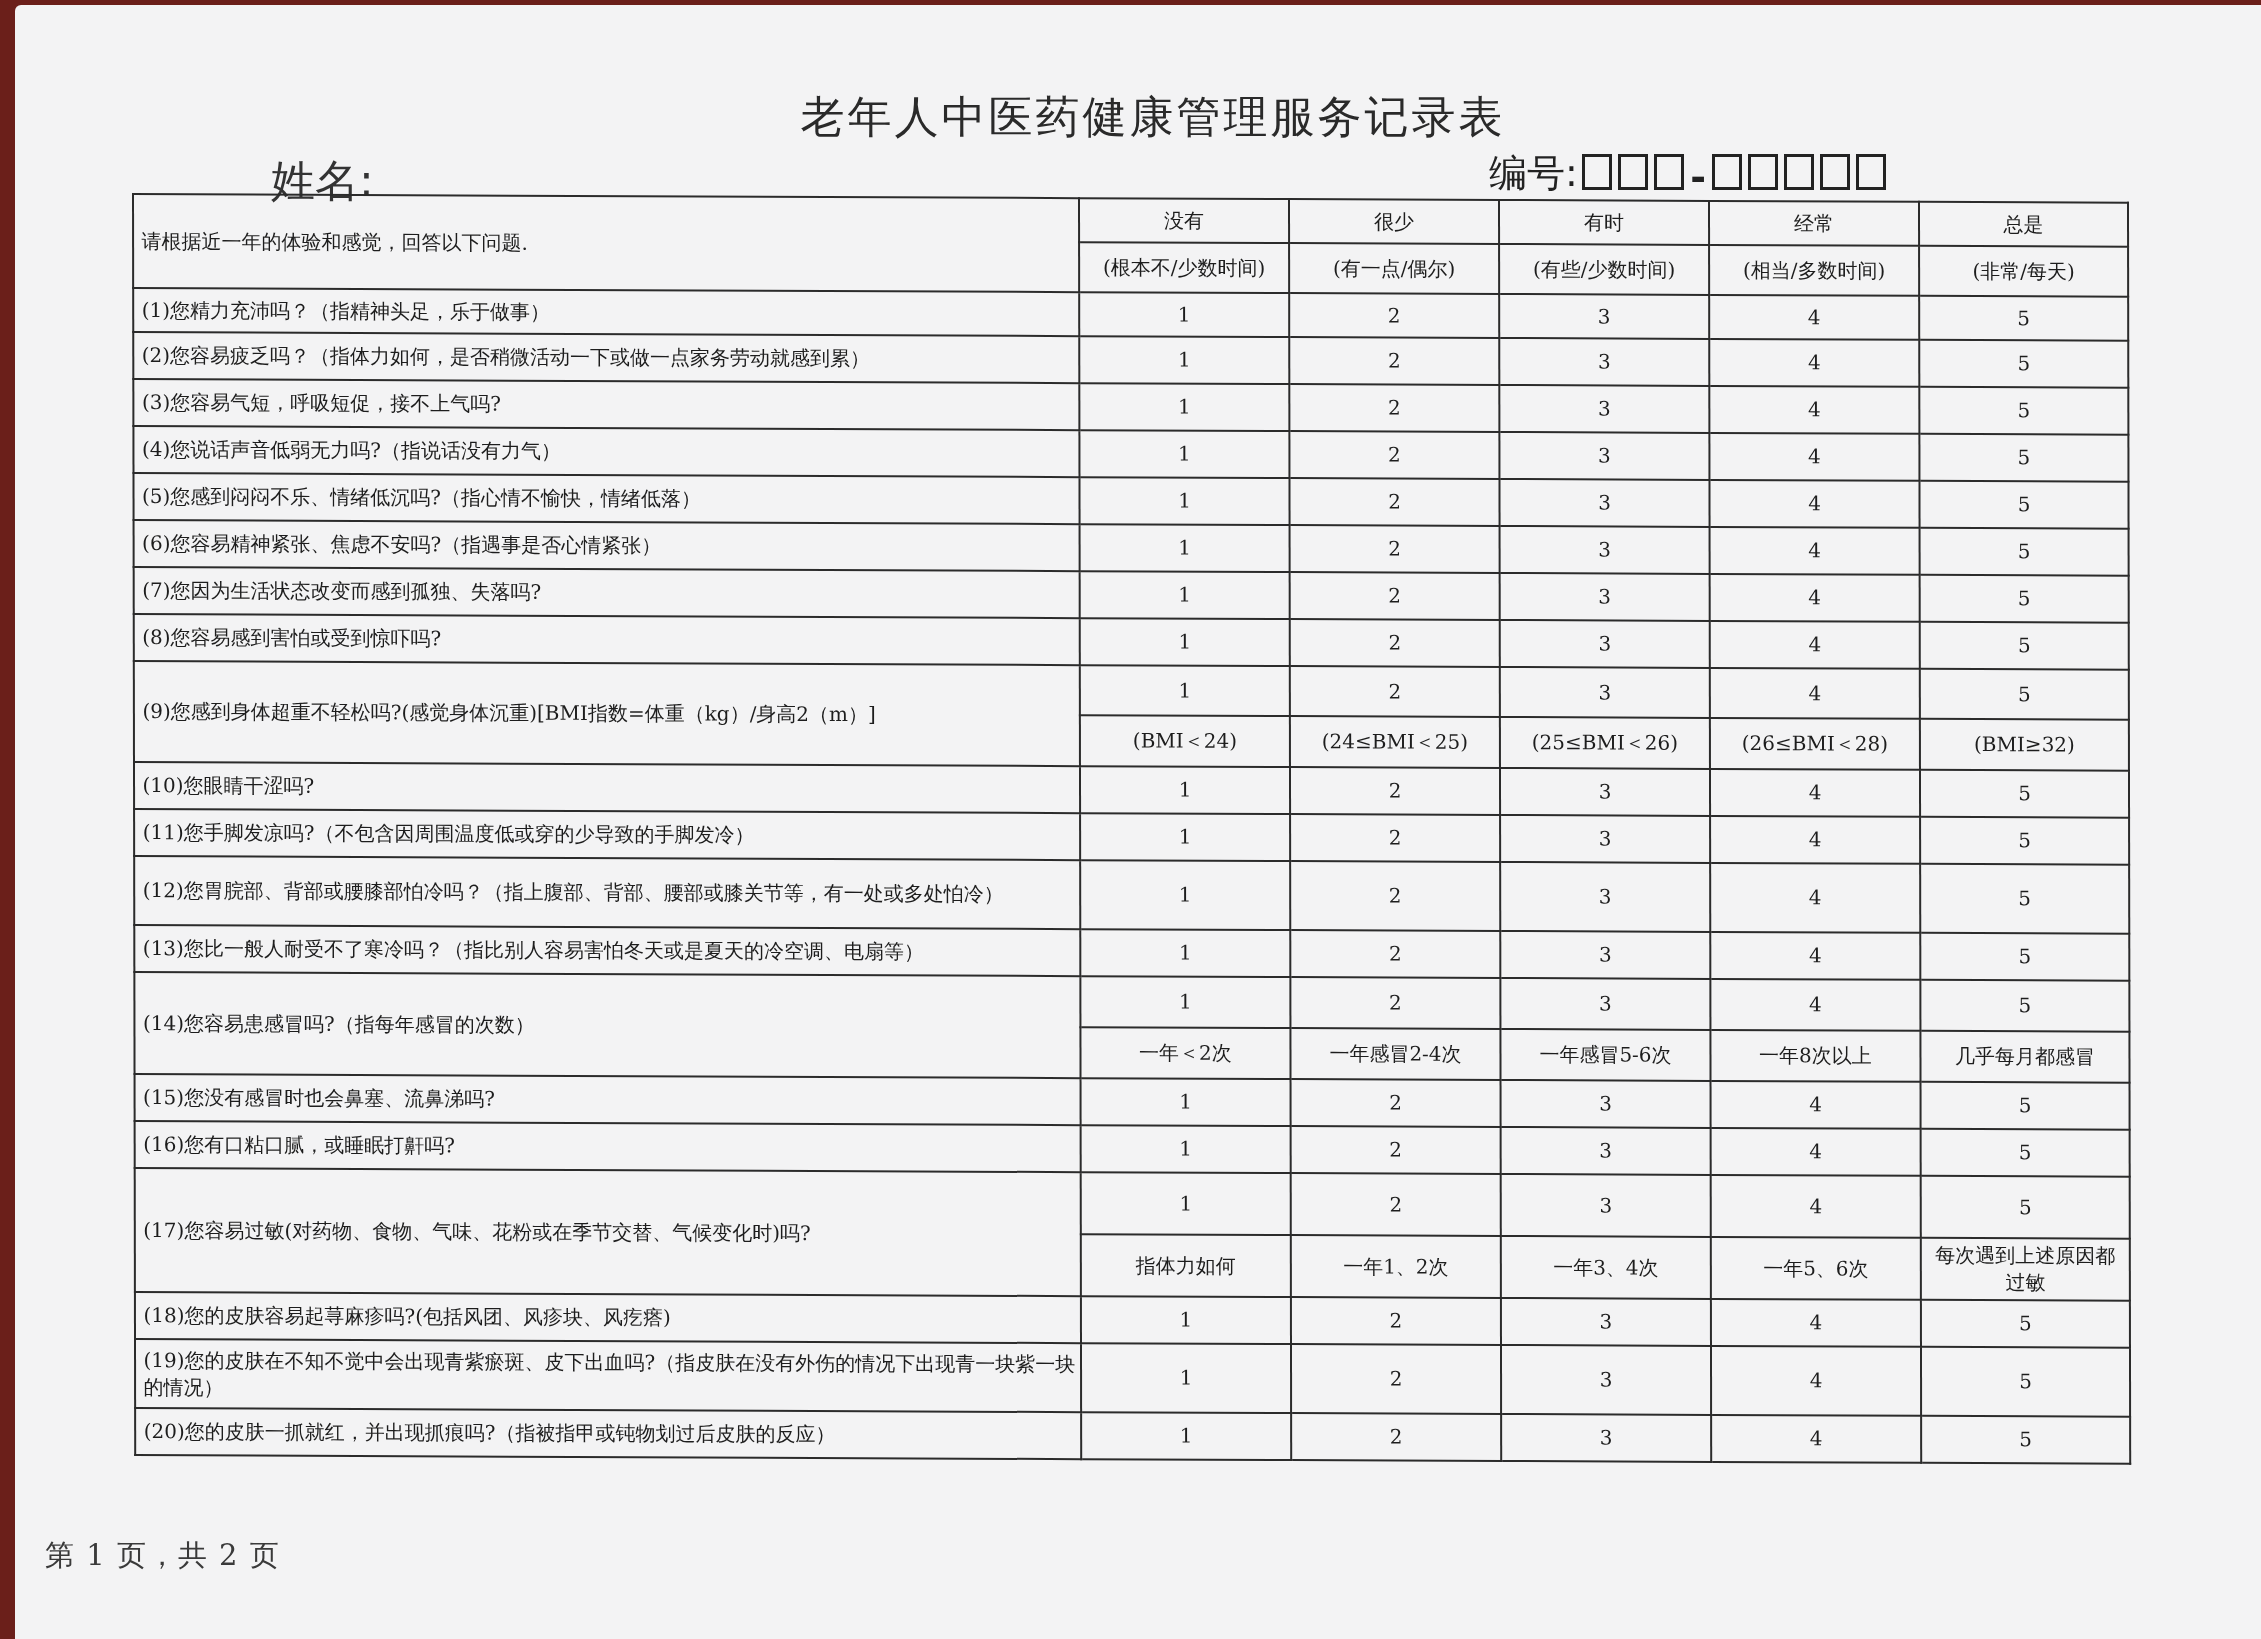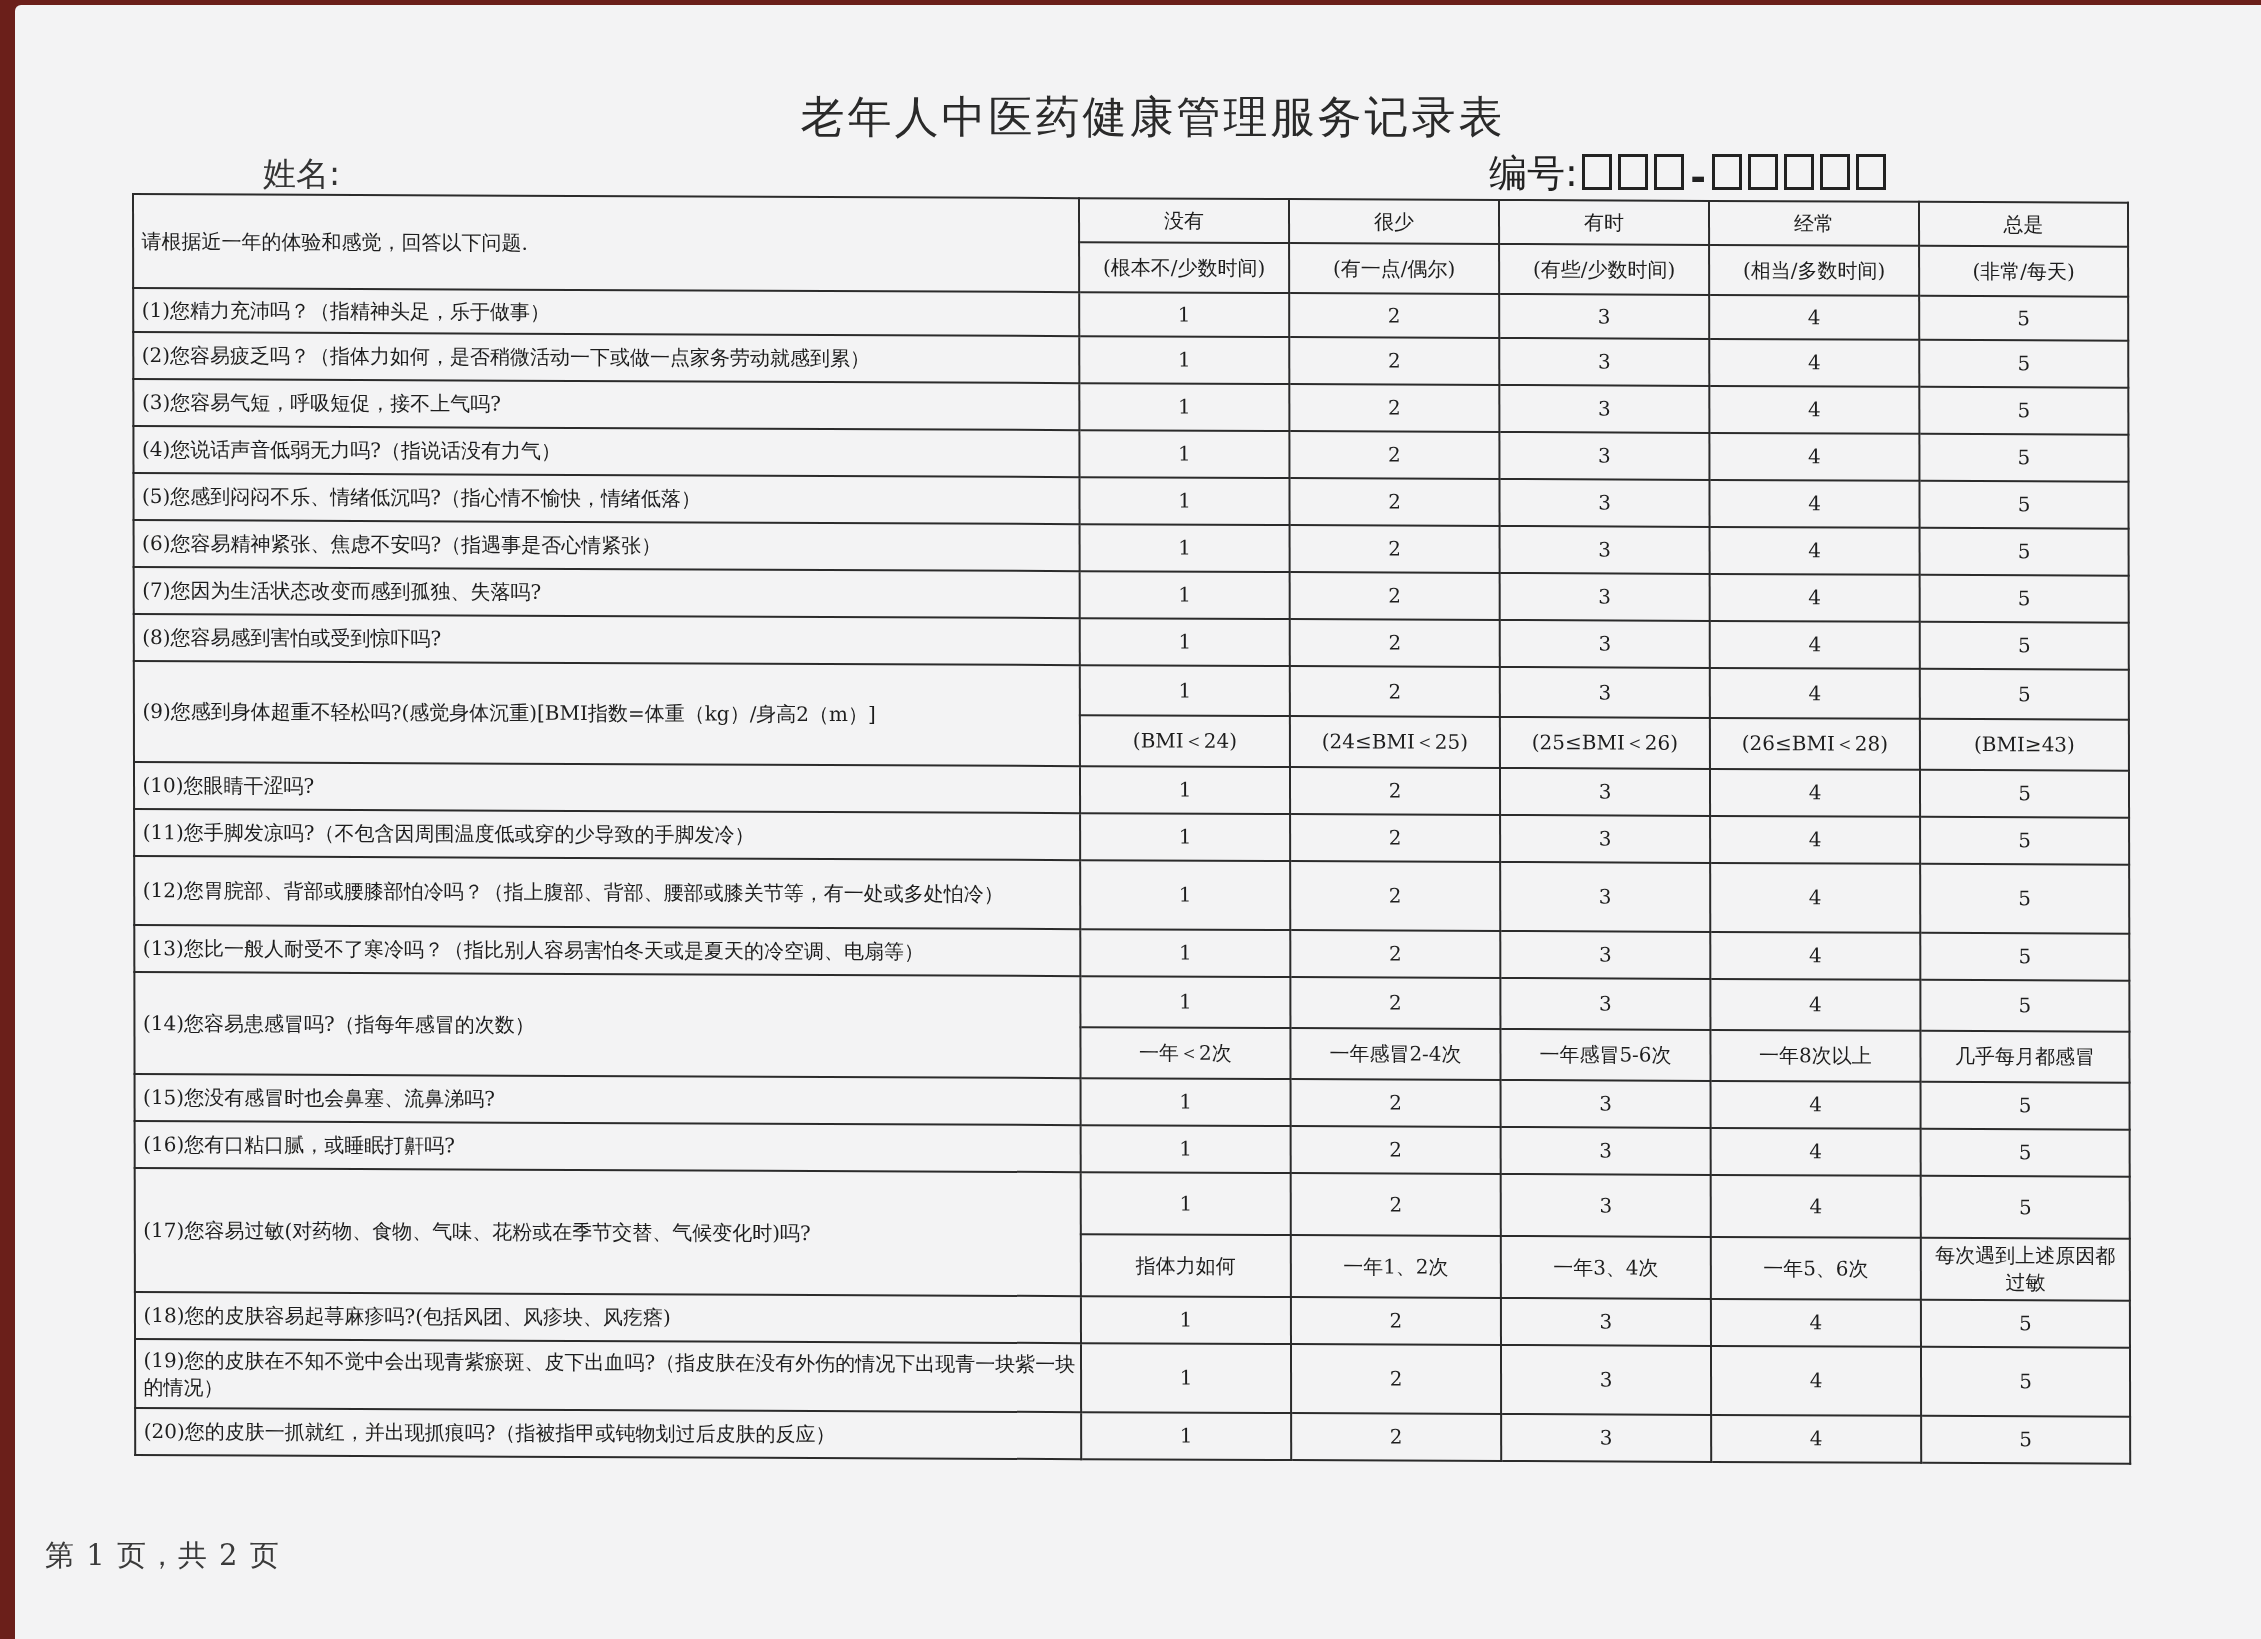--- a/index.html
+++ b/index.html
@@ -14,22 +14,22 @@
       background: #f3f3f4;
       border-top-left-radius: 6px;
     }
     .title {
       position: absolute; left: 0; width: 100%; top: 83px;
       text-align: center; font-size: 44px; letter-spacing: 3px;
       font-family: Liberation Serif, serif; color: #2a2a2a;
       padding-left: 30px; box-sizing: border-box;
     }
     .name-label {
-      position: absolute; left: 248px; top: 147px;
-      font-size: 33px; font-family: "DejaVu Sans", sans-serif; color: #333;
+      position: absolute; left: 256px; top: 147px;
+      font-size: 44px; font-family: "DejaVu Sans", sans-serif; color: #333;
     }
     .serial {
       position: absolute; left: 1474px; top: 143px;
       font-size: 38px; font-family: "DejaVu Sans", sans-serif; color: #222;
       display: flex; align-items: flex-end; gap: 4.5px;
     }
     .serial .box {
       display: inline-block; width: 24px; height: 30px;
       border: 3px solid #222; margin-right: 6px;
     }
@@ -175,21 +175,21 @@
           <td class="c">2</td>
           <td class="c">3</td>
           <td class="c">4</td>
           <td class="c">5</td>
         </tr>
         <tr class="h72">
           <td class="c">(BMI＜24)</td>
           <td class="c">(24≤BMI＜25)</td>
           <td class="c">(25≤BMI＜26)</td>
           <td class="c">(26≤BMI＜28)</td>
-          <td class="c">(BMI≥43)</td>
+          <td class="c">(BMI≥32)</td>
         </tr>
         <tr class="h62">
           <td class="q">(10)您眼睛干涩吗?</td>
           <td class="c">1</td>
           <td class="c">2</td>
           <td class="c">3</td>
           <td class="c">4</td>
           <td class="c">5</td>
         </tr>
         <tr class="h62">

